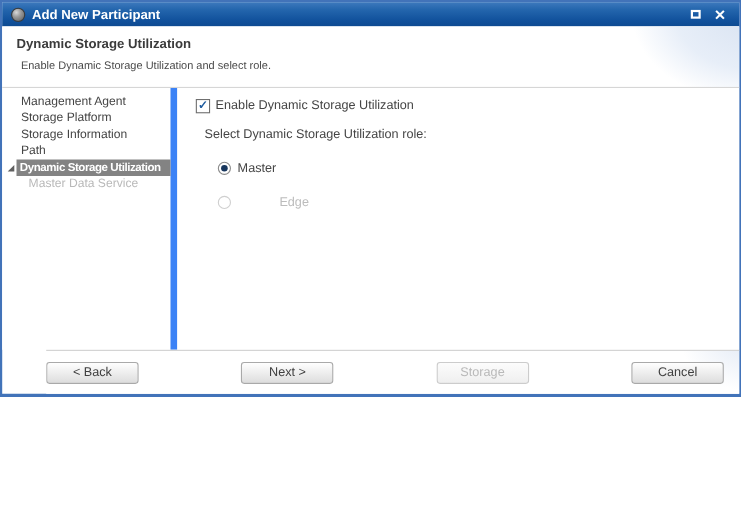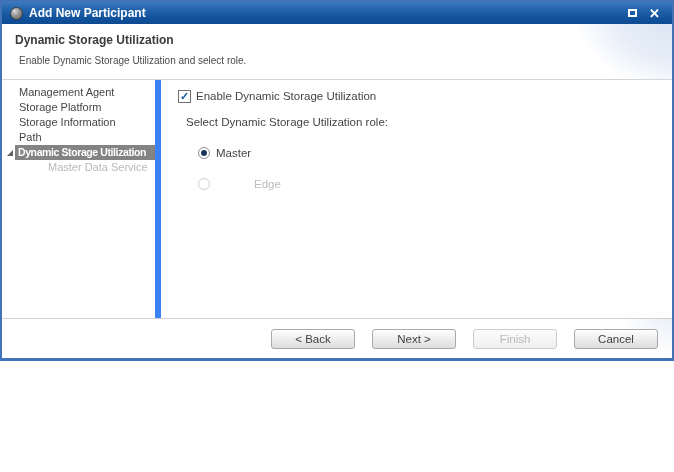--- a/index.html
+++ b/index.html
@@ -33,21 +33,21 @@
     position:absolute; right:0; top:0; width:130px; height:56px; pointer-events:none;
     background:radial-gradient(ellipse 150px 110px at 108% -20%, #d9e3f2 0%, #e7eef8 45%, rgba(255,255,255,0) 72%);
   }
   .header-title { font-size:12px; font-weight:bold; color:#3b3b3b; margin-bottom:8px; position:relative; }
   .header-subtitle { font-size:10px; color:#4a4a4a; padding-left:4px; position:relative; }
   
   .body { flex:1 1 auto; display:flex; min-height:0; background:#ffffff; }
   .sidebar { flex:0 0 159px; width:159px; border-right:6px solid #3b82f6; padding-top:5px; box-sizing:border-box; }
   .nav-item { font-size:11px; color:#454545; height:15px; line-height:15px; padding-left:17px;
     white-space:nowrap; overflow:hidden; }
-  .nav-item.disabled { color:#b9b9b9; padding-left:46px; }
+  .nav-item.disabled { color:#b9b9b9; padding-left:24px; }
   .nav-row { display:flex; align-items:center; height:15px; }
   .tree-arrow { width:0; height:0; border-left:6px solid transparent; border-bottom:6px solid #5f5f5f;
     margin-left:5px; margin-right:2px; flex:0 0 auto; }
   .nav-selected {
     flex:1 1 auto; background:#838383; color:#ffffff; font-weight:bold;
     font-size:10.5px; letter-spacing:-0.4px; height:15px; line-height:15px; padding-left:3px;
     white-space:nowrap; overflow:hidden;
   }
   
   .content { flex:1 1 auto; padding:9px 0 0 17px; box-sizing:border-box; font-size:11.5px; color:#454545; }
@@ -62,22 +62,22 @@
   .radio-outer {
     width:12px; height:12px; border-radius:50%; border:1px solid #8b8b8b; box-sizing:border-box;
     background:#ffffff; display:flex; align-items:center; justify-content:center; flex:0 0 auto;
   }
   .radio-dot { width:6px; height:6px; border-radius:50%; background:#17365d; }
   .radio-row.disabled { color:#bcbcbc;gap:44px; }
   .radio-row.disabled .radio-outer { border-color:#cfcfcf; }
   
   .footer {
     flex:0 0 40px; border-top:1px solid #d0d0d0; background:#ffffff; position:relative;
-    display:flex; justify-content:flex-end; align-items:center; gap:17px;
-    padding-right:14px; box-sizing:border-box; overflow:hidden;
+    display:flex; justify-content:space-between; align-items:center; gap:17px;
+    padding-right:14px; box-sizing:border-box; overflow:hidden;margin-left:40px;
   }
   .footer-swoosh {
     position:absolute; right:0; top:0; width:70px; height:40px; pointer-events:none;
     background:radial-gradient(ellipse 90px 70px at 108% -25%, #e3eaf5 0%, rgba(255,255,255,0) 65%);
   }
   .btn {
     width:84px; height:20px; font-family:inherit; font-size:11.5px; color:#3f3f3f;
     background:linear-gradient(to bottom, #fefefe 0%, #ececec 55%, #dddddd 100%);
     border:1px solid #a9a9a9; border-radius:3px; position:relative;
     display:flex; align-items:center; justify-content:center; box-sizing:border-box;
@@ -142,17 +142,17 @@
         <div class="radio-outer"></div>
         <span>Edge</span>
       </div>
     </div>
   </div>
 
   <div class="footer">
     <div class="footer-swoosh"></div>
     <div class="btn">&lt; Back</div>
     <div class="btn">Next &gt;</div>
-    <div class="btn disabled">Finish</div>
+    <div class="btn disabled">Storage</div>
     <div class="btn">Cancel</div>
   </div>
 
 </div>
 
 </body></html>

